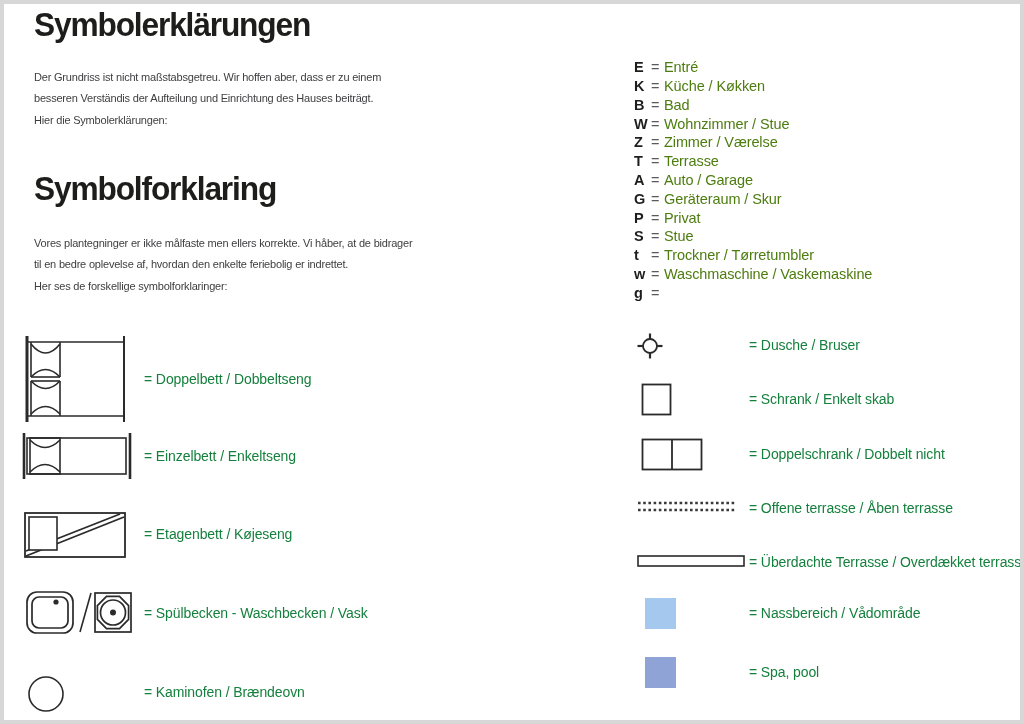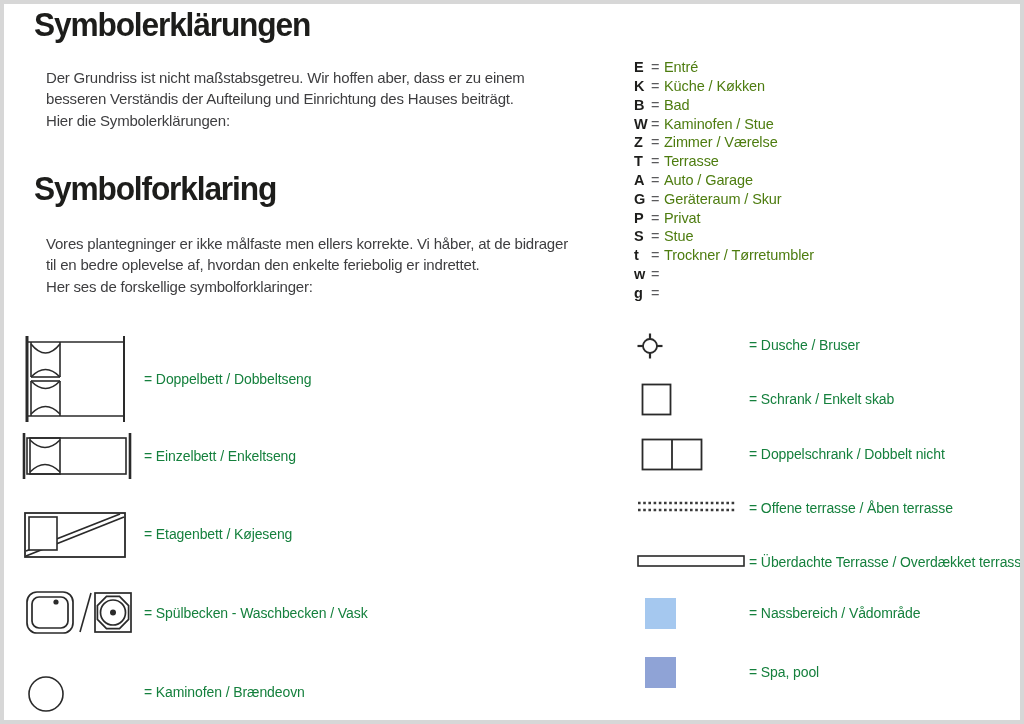--- a/index.html
+++ b/index.html
@@ -8,23 +8,22 @@
     box-sizing:border-box;border:4px solid #d7d7d7;
     font-family:"Liberation Sans","DejaVu Sans",sans-serif;
     overflow:hidden;
   }
   .abs{position:absolute;}
   .h1{
     font-size:33px;font-weight:bold;color:#1d1d1b;letter-spacing:-1.2px;
     transform:scaleX(.96);transform-origin:left top;white-space:nowrap;
   }
   .para{
-    font-size:15px;line-height:21.4px;color:#3e3e40;white-space:pre-line;
+    font-size:11px;line-height:21.4px;color:#3e3e40;white-space:pre-line;
     letter-spacing:-0.2px;
-    margin-left:12px;
   }
   .lbl{
     font-size:14px;color:#15803d;white-space:nowrap;letter-spacing:-0.1px;
   }
   .letterlist{left:630px;top:54px;}
   .lrow{display:flex;height:18.78px;align-items:center;font-size:14.5px;}
   .lrow .lt{width:17px;font-weight:bold;color:#1d1d1b;}
   .lrow .eq{width:13px;color:#5a5a5c;}
   .lrow .tx{color:#4d7c0f;letter-spacing:-0.1px;}
   svg{display:block;}
@@ -56,21 +55,21 @@
         <span class="tx">Küche / Køkken</span>
       </div>
     <div class="lrow">
         <span class="lt">B</span>
         <span class="eq">=</span>
         <span class="tx">Bad</span>
       </div>
     <div class="lrow">
         <span class="lt">W</span>
         <span class="eq">=</span>
-        <span class="tx">Kaminofen / Stue</span>
+        <span class="tx">Wohnzimmer / Stue</span>
       </div>
     <div class="lrow">
         <span class="lt">Z</span>
         <span class="eq">=</span>
         <span class="tx">Zimmer / Værelse</span>
       </div>
     <div class="lrow">
         <span class="lt">T</span>
         <span class="eq">=</span>
         <span class="tx">Terrasse</span>
@@ -96,20 +95,21 @@
         <span class="tx">Stue</span>
       </div>
     <div class="lrow">
         <span class="lt">t</span>
         <span class="eq">=</span>
         <span class="tx">Trockner / Tørretumbler</span>
       </div>
     <div class="lrow">
         <span class="lt">w</span>
         <span class="eq">=</span>
+        <span class="tx">Waschmaschine / Vaskemaskine</span>
       </div>
     <div class="lrow">
         <span class="lt">g</span>
         <span class="eq">=</span>
       </div>
   </div>
 
   <span class="abs" style="left:18px;top:331px">
     <svg width="108" height="88" viewBox="0 0 108 88" fill="none" stroke="#2a2a2a" stroke-width="1.6">
       <line x1="5" y1="1" x2="5" y2="87" stroke-width="3"></line>

